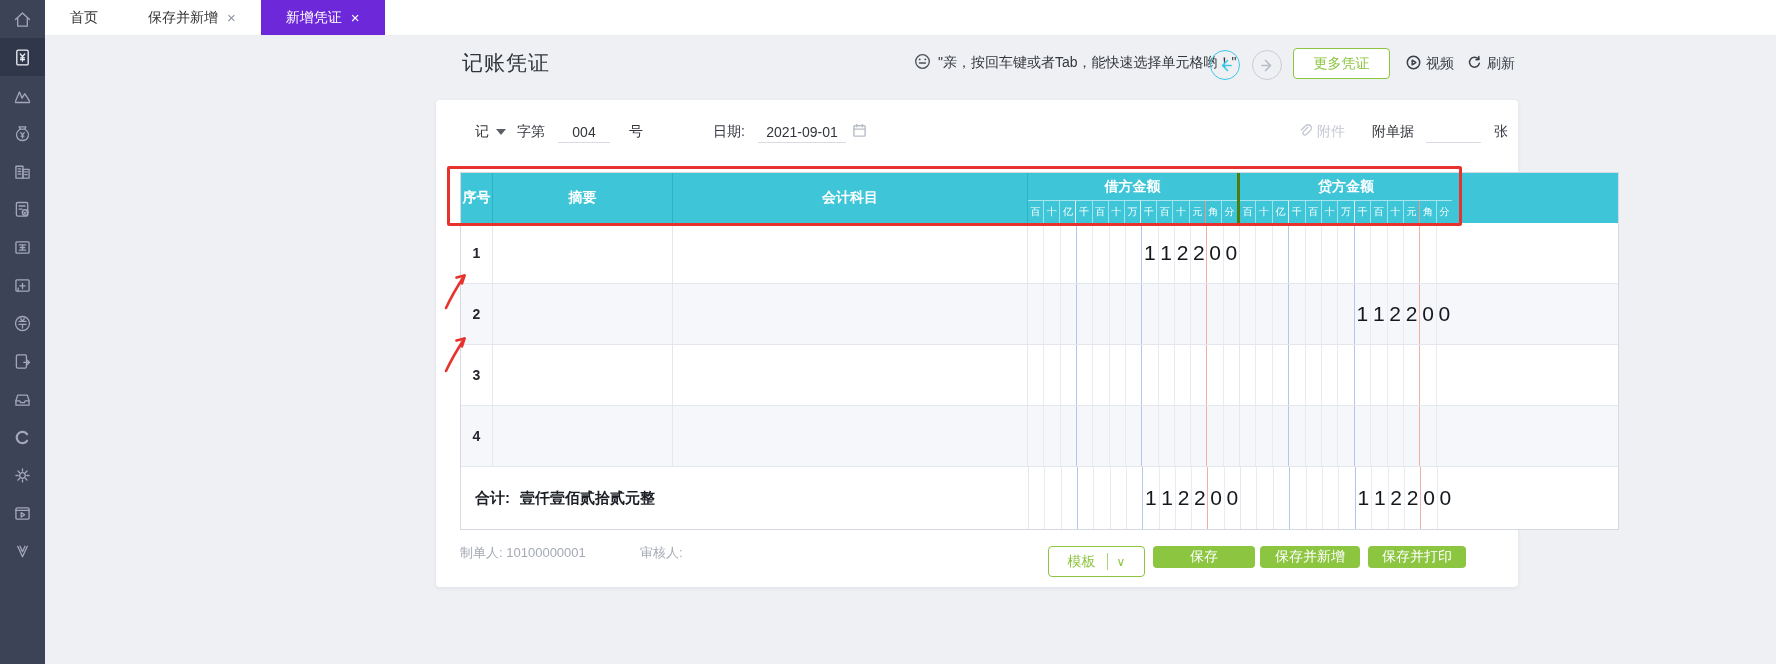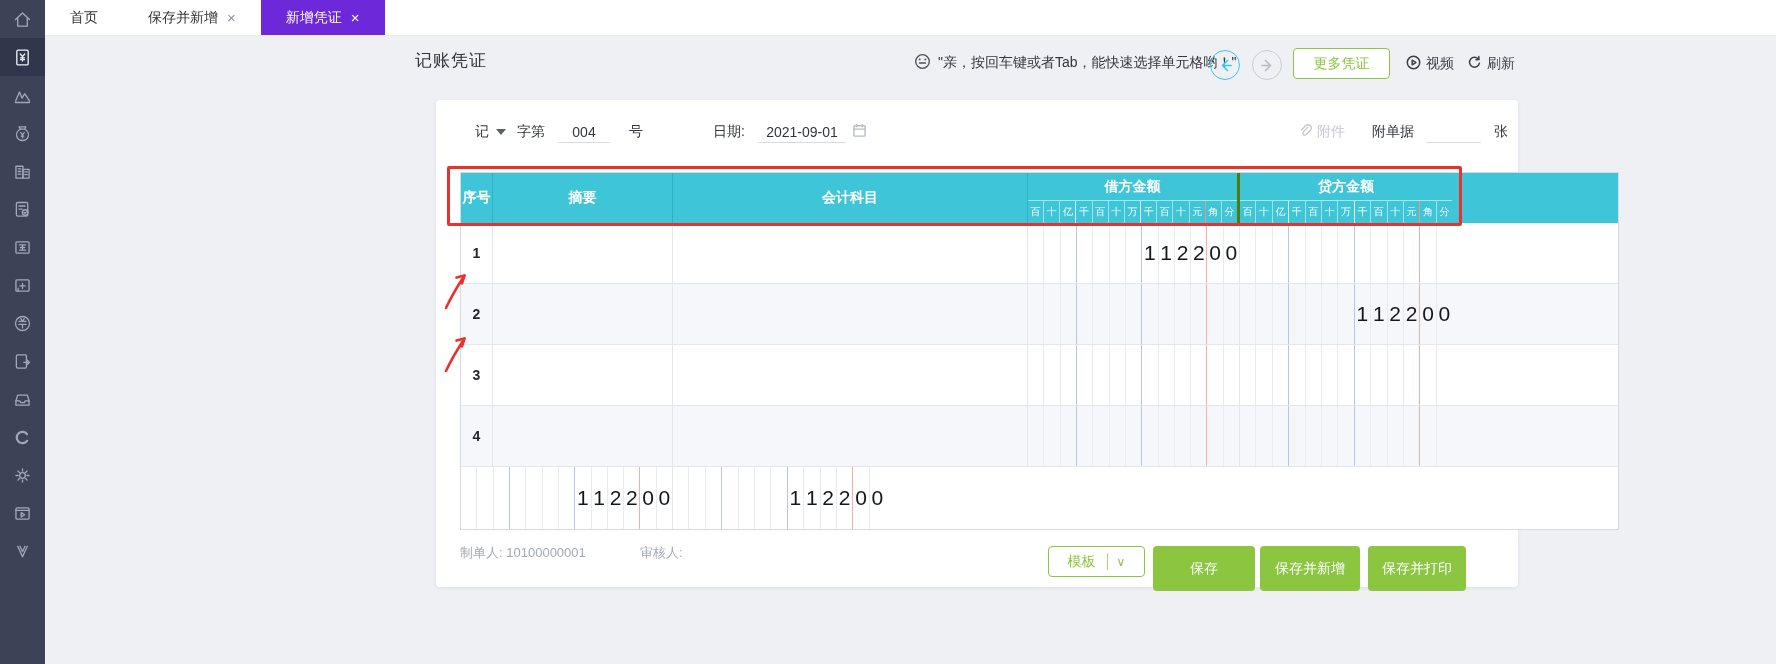--- a/index.html
+++ b/index.html
@@ -13,21 +13,21 @@
   .side-item svg { width: 21px; height: 21px; stroke: currentColor; fill: none; stroke-width: 1.5; stroke-linecap: round; stroke-linejoin: round; }
 
   
   .tabbar { position: absolute; left: 45px; top: 0; right: 0; height: 36px; background: #fff; display: flex; border-bottom: 1px solid #ececf1; }
   .tab { display: flex; align-items: center; gap: 9px; padding: 0 25px; font-size: 14px; color: #333; cursor: pointer; }
   .tab .tab-close { font-size: 15px; color: #8d93a0; line-height: 1; }
   .tab.active { background: #6d28d9; color: #fff; }
   .tab.active .tab-close { color: #fff; }
 
   
-  .page-title { position: absolute; left: 415px; top: 49px; font-size: 17px; color: #30343b; letter-spacing: 1px; }
+  .page-title { position: absolute; left: 462px; top: 49px; font-size: 21px; color: #30343b; letter-spacing: 1px; }
   .tip { position: absolute; left: 914px; top: 53px; display: flex; align-items: center; gap: 7px; font-size: 14px; color: #33363c; }
   .tip svg { width: 17px; height: 17px; stroke: #4c5059; fill: none; stroke-width: 1.4; stroke-linecap: round; }
   .nav-circle { position: absolute; top: 50px; width: 30px; height: 30px; border-radius: 50%; background: #fff0; display: flex; align-items: center; justify-content: center; cursor: pointer; }
   .nav-prev { left: 1210px; border: 1px solid #3ec9e6; color: #3ec9e6; }
   .nav-next { left: 1252px; border: 1px solid #c8ccd4; color: #b8bcc6; }
   .nav-circle svg { width: 15px; height: 15px; stroke: currentColor; fill: none; stroke-width: 1.7; stroke-linecap: round; stroke-linejoin: round; }
   .more-btn { position: absolute; left: 1293px; top: 48px; width: 97px; height: 31px; border: 1px solid #8cc540; border-radius: 4px; background: #fff; color: #8cc540; font-size: 14px; cursor: pointer; font-family: inherit; }
   .hdr-link { position: absolute; top: 55px; display: flex; align-items: center; gap: 5px; font-size: 14px; color: #3c4048; cursor: pointer; }
   .hdr-link svg { width: 15px; height: 15px; stroke: #3c4048; fill: none; stroke-width: 1.5; stroke-linecap: round; stroke-linejoin: round; }
   .link-video { left: 1406px; }
@@ -75,21 +75,21 @@
   .grid .dg:nth-child(12) { border-left-color: #efb0aa; }
 
   .vt-total { display: flex; height: 62px; background: #fff; }
   .t-left { width: 568px; display: flex; align-items: center; padding-left: 14px; gap: 10px; font-size: 15px; font-weight: bold; color: #1b1e24; border-right: 1px solid #e4e7ee; }
 
   
   .foot-text { position: absolute; top: 444px; font-size: 13px; color: #a4a9b4; }
   .btn-outline { position: absolute; top: 446px; height: 31px; border: 1px solid #8cc540; border-radius: 4px; background: #fff; color: #8cc540; font-size: 14px; display: flex; align-items: center; justify-content: center; cursor: pointer; font-family: inherit; }
   .btn-outline .divider { width: 1px; height: 17px; background: #a9d470; margin: 0 9px 0 11px; }
   .btn-outline .chev { font-size: 12px; color: #8cc540; }
-  .btn-solid { position: absolute; top: 446px; height: 45px; border: none; border-radius: 4px; background: #8cc540; color: #fff; font-size: 14px; cursor: pointer; font-family: inherit; }
+  .btn-solid { position: absolute; top: 446px; height: 22px; border: none; border-radius: 4px; background: #8cc540; color: #fff; font-size: 14px; cursor: pointer; font-family: inherit; }
 </style>
 </head>
 <body>
 
 <div class="screen">
 
   <aside class="sidebar" id="sidebar">
       <div class="side-item">
         <svg viewBox="0 0 24 24">
           <path d="M4 12 L12 4.5 L20 12 M6.5 10.5 V19.5 H17.5 V10.5"></path>
@@ -457,20 +457,24 @@
               <div class="dg"></div>
               <div class="dg"></div>
               <div class="dg"></div>
               <div class="dg"></div>
               <div class="dg"></div>
               <div class="dg"></div>
             </div>
           </div>
         </div>
       <div class="vt-total">
+        <div class="t-left">
+          <span>合计:</span>
+          <span>壹仟壹佰贰拾贰元整</span>
+        </div>
         <div class="grid debit" id="total-debit">
             <div class="dg"></div>
             <div class="dg"></div>
             <div class="dg"></div>
             <div class="dg"></div>
             <div class="dg"></div>
             <div class="dg"></div>
             <div class="dg"></div>
             <div class="dg">1</div>
             <div class="dg">1</div>

